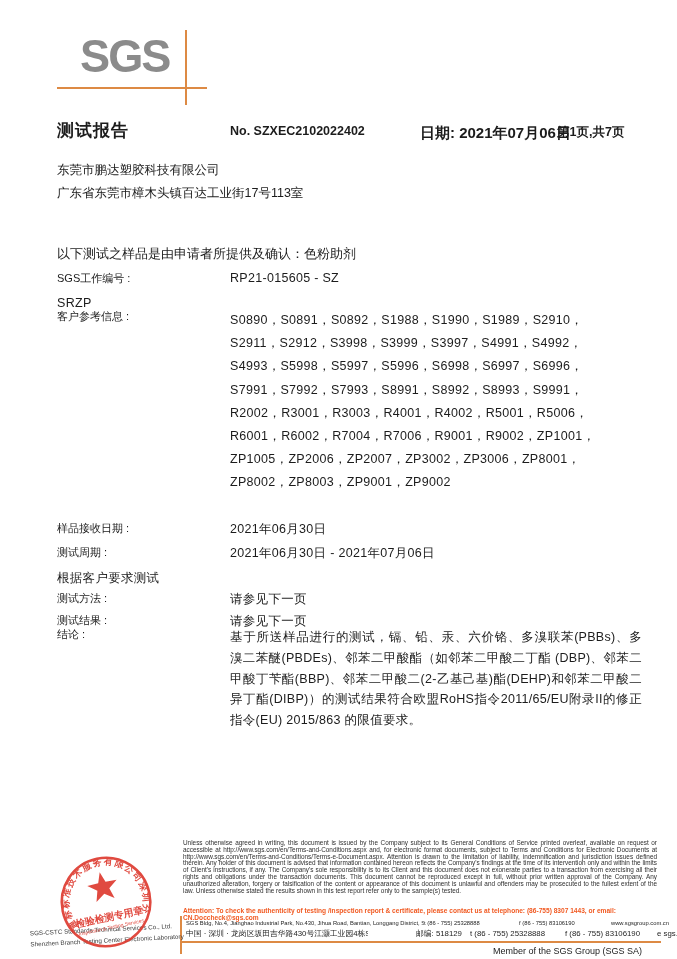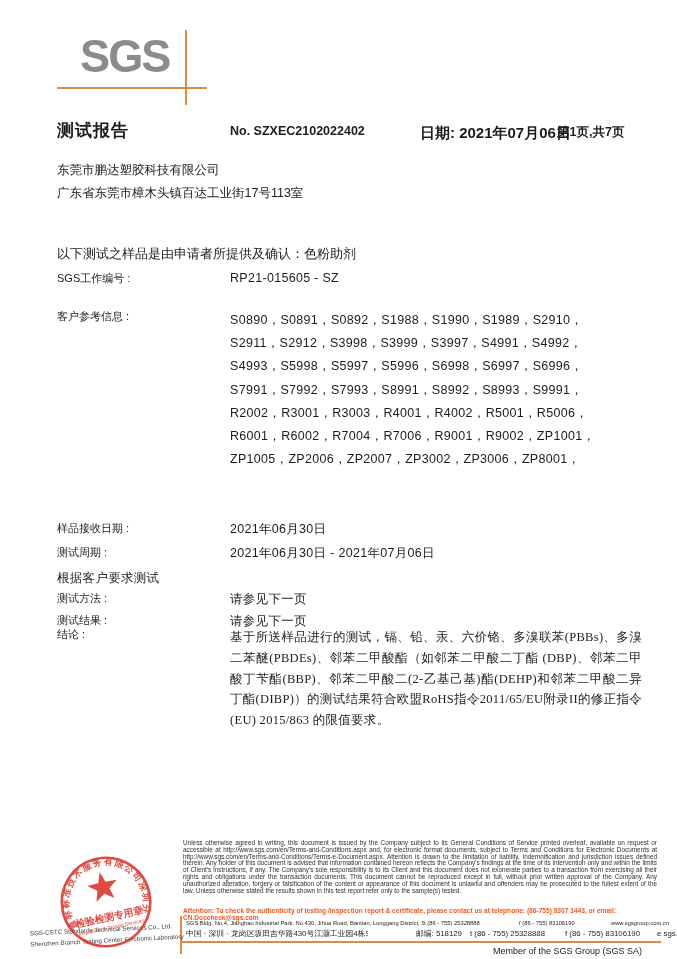--- a/index.html
+++ b/index.html
@@ -19,21 +19,21 @@
   .hdr-pages{left:557px;top:124px;font-size:12.5px;font-weight:700;}
   
   .applicant{left:57px;top:159px;font-size:12.5px;line-height:23px;}
   
   .intro{left:57px;top:245px;font-size:13px;}
   
   .frow{left:57px;width:585px;display:flex;}
   .flabel{flex:0 0 173px;font-size:11px;}
   .fvalue{flex:1;font-size:12.5px;letter-spacing:.3px;}
   .ref-lines div{line-height:23.2px;}
-  .conclusion-text{line-height:20.8px;text-align:justify;font-family:Liberation Serif, serif;}
+  .conclusion-text{line-height:20.8px;text-align:justify;}
   
   .legal{left:183px;top:840px;width:474px;font-size:6.4px;line-height:6.8px;text-align:justify;color:#2f2f2f;}
   .attention{left:183px;top:907px;width:474px;font-size:6.6px;line-height:7.2px;font-weight:700;color:#f15a22;}
   .addr-block{left:186px;top:918px;width:472px;}
   .addr-row{display:flex;align-items:baseline;color:#1f1f1f;}
   .addr-row-en{font-size:5.8px;line-height:10px;}
   .addr-row-cn{font-size:7.8px;line-height:12px;}
   .addr-col{flex:0 0 238px;white-space:nowrap;overflow:hidden;}
   .addr-col-cn{flex:0 0 182px;white-space:nowrap;overflow:hidden;}
   .post-col{flex:0 0 54px;white-space:nowrap;padding-left:48px;}
@@ -65,32 +65,34 @@
 </div>
 
 <div class="abs intro">以下测试之样品是由申请者所提供及确认：色粉助剂</div>
 
 <div class="abs frow" style="top:271px">
   <div class="flabel">SGS工作编号 :</div>
   <div class="fvalue">RP21-015605 - SZ</div>
 </div>
 
 <div class="abs frow" style="top:296px">
+  <div class="fvalue">SRZP</div>
 </div>
 
 <div class="abs frow" style="top:309px">
   <div class="flabel">客户参考信息 :</div>
   <div class="fvalue ref-lines">
     <div>S0890，S0891，S0892，S1988，S1990，S1989，S2910，</div>
     <div>S2911，S2912，S3998，S3999，S3997，S4991，S4992，</div>
     <div>S4993，S5998，S5997，S5996，S6998，S6997，S6996，</div>
     <div>S7991，S7992，S7993，S8991，S8992，S8993，S9991，</div>
     <div>R2002，R3001，R3003，R4001，R4002，R5001，R5006，</div>
     <div>R6001，R6002，R7004，R7006，R9001，R9002，ZP1001，</div>
     <div>ZP1005，ZP2006，ZP2007，ZP3002，ZP3006，ZP8001，</div>
+    <div>ZP8002，ZP8003，ZP9001，ZP9002</div>
   </div>
 </div>
 
 <div class="abs frow" style="top:521px">
   <div class="flabel">样品接收日期 :</div>
   <div class="fvalue">2021年06月30日</div>
 </div>
 
 <div class="abs frow" style="top:545px">
   <div class="flabel">测试周期 :</div>

